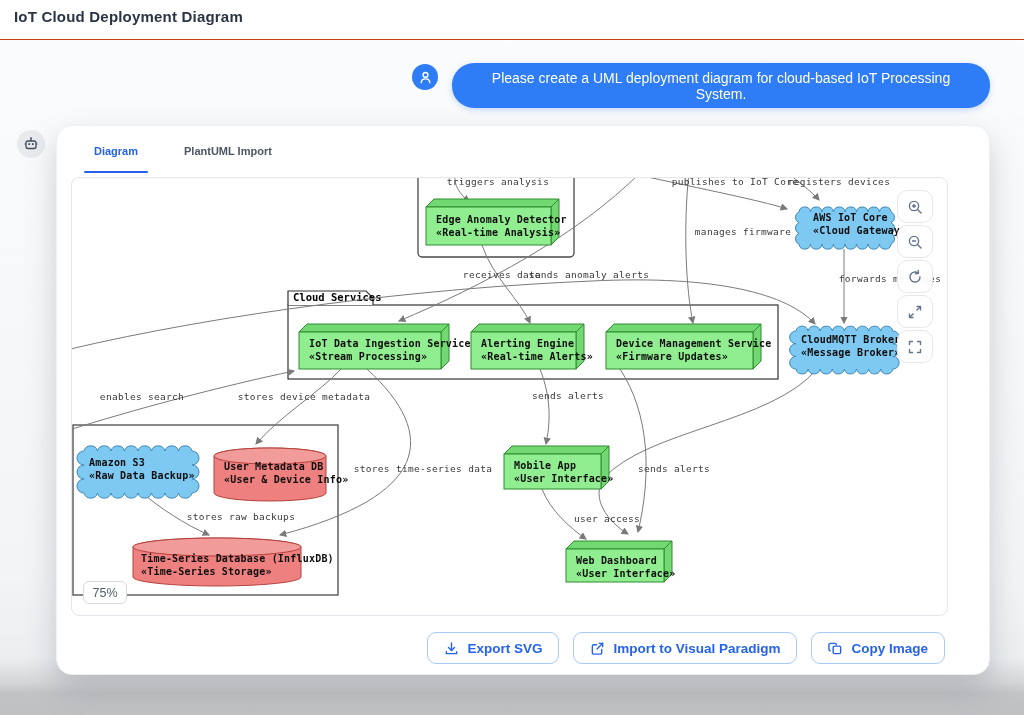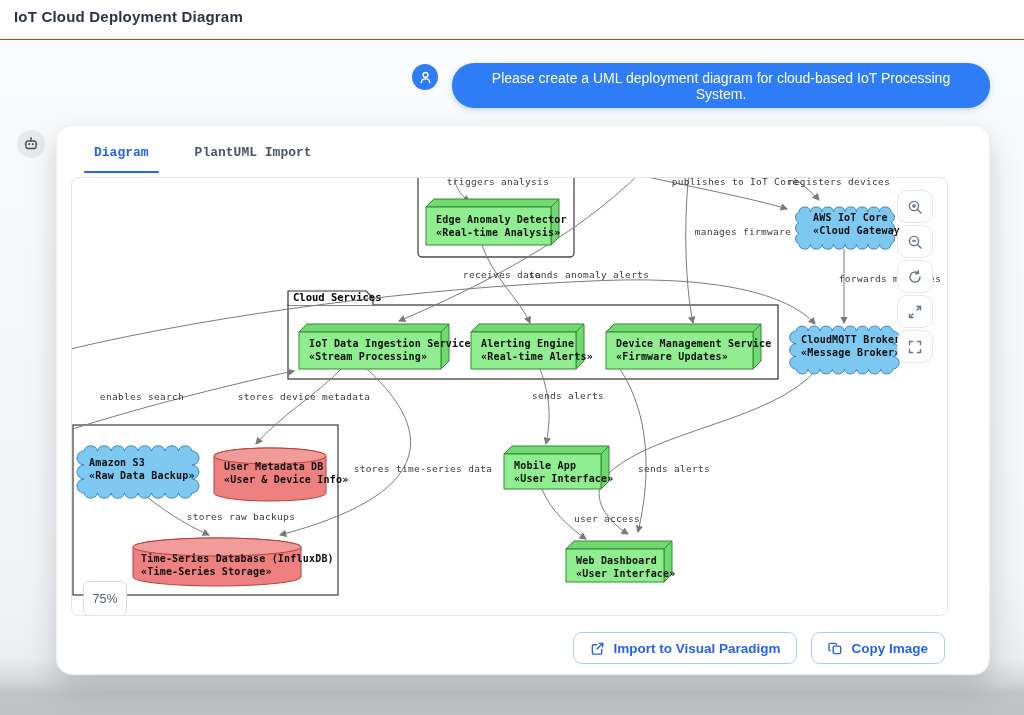--- a/index.html
+++ b/index.html
@@ -19,32 +19,32 @@
     box-shadow:0 2px 6px rgba(46,124,246,.25); }
 
   .bot-avatar { position:absolute; left:17px; top:130px; width:28px; height:28px; border-radius:50%;
     background:#e8eaee; display:flex; align-items:center; justify-content:center; }
 
   .card { position:absolute; left:56px; top:125px; width:934px; height:550px;
     background:#fff; border-radius:16px; border:1px solid #eef0f2;
     box-shadow:0 14px 30px rgba(90,96,108,.28); }
 
   .tabs { position:absolute; left:27px; top:13px; height:34px; display:flex; gap:26px; }
-  .tab { font-size:13px; font-weight:bold; color:#4b5563; padding:6px 10px 12px 10px; cursor:pointer; position:relative;font-family:Liberation Mono, monospace; }
+  .tab { font-size:11px; font-weight:bold; color:#4b5563; padding:6px 10px 12px 10px; cursor:pointer; position:relative; }
   .tab.active { color:#2563eb; }
   .tab.active::after { content:""; position:absolute; left:0; right:0; bottom:0; height:2px; background:#2563eb; border-radius:2px; }
 
   .panel { position:absolute; left:14px; top:51px; width:877px; height:439px;
     background:#fff; border:1px solid #e3e6ea; border-radius:8px; overflow:hidden; }
 
   .zoom-controls { position:absolute; right:14px; top:12px; display:flex; flex-direction:column; gap:2px; z-index:4; }
   .zc-btn { width:36px; height:33px; background:rgba(255,255,255,.95); border:1px solid #e5e7eb;
     border-radius:10px; display:flex; align-items:center; justify-content:center; cursor:pointer; color:#64748b; }
 
-  .zoom-badge { position:absolute; left:11px; top:403px; width:44px; height:35px; background:#fff;
+  .zoom-badge { position:absolute; left:11px; top:403px; width:44px; height:23px; background:#fff;
     border:1px solid #d7dade; border-radius:6px; font-size:12.5px; color:#555e68;
     display:flex; align-items:center; justify-content:center; z-index:4; }
 
   .footer { position:absolute; left:0; right:44px; top:506px; display:flex; justify-content:flex-end; gap:14px; }
   .action-btn { height:32px; padding:0 16px; display:flex; align-items:center; gap:8px;
     background:#fff; border:1.5px solid #a9c9f8; border-radius:9px; color:#2563eb;
     font-size:13.5px; font-weight:bold; cursor:pointer; }
 
   
   .gface { fill:#90EE90; stroke:#2E8B2E; stroke-width:1; }
@@ -264,20 +264,28 @@
         </svg>
       </div>
     </div>
 
     <div class="zoom-badge">75%</div>
   </div>
 
   <div class="footer">
     <div class="action-btn">
       <svg width="15" height="15" viewBox="0 0 16 16">
+        <line x1="8" y1="2" x2="8" y2="10" stroke="currentColor" stroke-width="1.5" stroke-linecap="round"></line>
+        <polyline points="4.8,7 8,10.2 11.2,7" fill="none" stroke="currentColor" stroke-width="1.5" stroke-linecap="round" stroke-linejoin="round"></polyline>
+        <path d="M2.5 11.5 v2 h11 v-2" fill="none" stroke="currentColor" stroke-width="1.5" stroke-linecap="round"></path>
+      </svg>
+      <span>Export SVG</span>
+    </div>
+    <div class="action-btn">
+      <svg width="15" height="15" viewBox="0 0 16 16">
         <path d="M12.5 9 v3.5 a1.5 1.5 0 0 1 -1.5 1.5 h-7 a1.5 1.5 0 0 1 -1.5 -1.5 v-7 a1.5 1.5 0 0 1 1.5 -1.5 H7" fill="none" stroke="currentColor" stroke-width="1.5" stroke-linecap="round"></path>
         <line x1="7.5" y1="8.5" x2="13.5" y2="2.5" stroke="currentColor" stroke-width="1.5" stroke-linecap="round"></line>
         <polyline points="9.8,2.5 13.5,2.5 13.5,6.2" fill="none" stroke="currentColor" stroke-width="1.5" stroke-linecap="round" stroke-linejoin="round"></polyline>
       </svg>
       <span>Import to Visual Paradigm</span>
     </div>
     <div class="action-btn">
       <svg width="15" height="15" viewBox="0 0 16 16">
         <rect x="5.5" y="5.5" width="8" height="8" rx="1.5" fill="none" stroke="currentColor" stroke-width="1.5"></rect>
         <path d="M3 10.5 h-0.5 a1.5 1.5 0 0 1 -1.5 -1.5 v-5 a1.5 1.5 0 0 1 1.5 -1.5 h5 a1.5 1.5 0 0 1 1.5 1.5 v0.5" fill="none" stroke="currentColor" stroke-width="1.5"></path>

